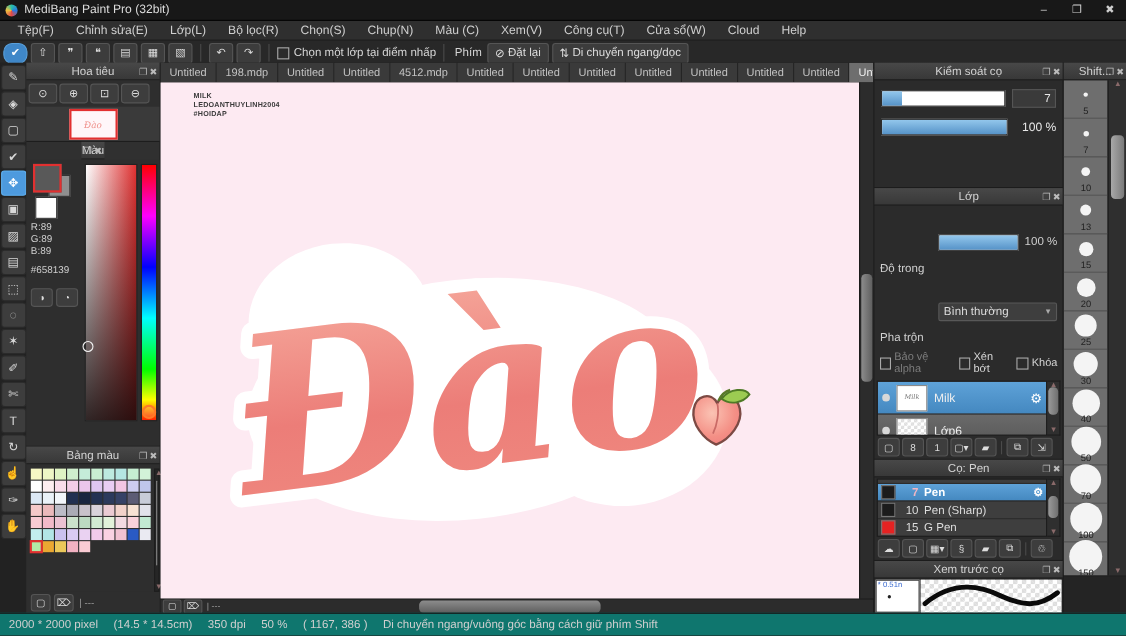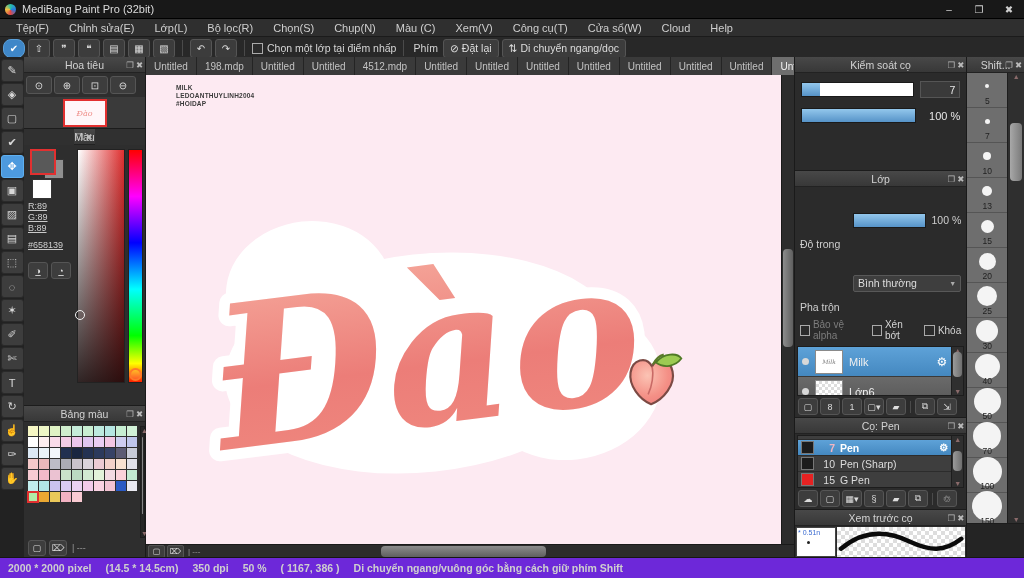--- a/index.html
+++ b/index.html
@@ -43,21 +43,21 @@
   .panel{display:flex;flex-direction:column;border-bottom:1px solid #1c1c1c;}
   
   .nav-btns{display:flex;gap:2px;padding:3px 2px;background:#2e2e2e;}
   .nav-btn{width:24px;height:16px;background:#3d3d3d;border:1px solid #555;border-radius:3px;
            display:flex;align-items:center;justify-content:center;font-size:10px;color:#ddd;}
   .nav-view{flex:1;background:#3a3a3a;display:flex;justify-content:center;padding-top:2px;}
   .nav-thumb{width:40px;height:24px;background:#fff6f9;border:2px solid #e23030;
              display:flex;align-items:center;justify-content:center;}
   .nav-thumb span{font-size:8px;font-style:italic;color:#ef8f8a;font-family:"DejaVu Serif",serif;}
   
-  .color-body{flex:1;display:flex;background:#2e2e2e;padding:4px 2px 0 4px;gap:3px;text-decoration:underline;}
+  .color-body{flex:1;display:flex;background:#2e2e2e;padding:4px 2px 0 4px;gap:3px;}
   .color-left{width:46px;display:flex;flex-direction:column;font-size:9px;color:#cfcfcf;}
   .swatch-stack{position:relative;height:52px;}
   .sw-fg{position:absolute;left:2px;top:0;width:22px;height:22px;background:#595959;border:2px solid #e23030;}
   .sw-bg2{position:absolute;left:16px;top:10px;width:18px;height:18px;background:#8f8f8f;border:1px solid #333;}
   .sw-wh{position:absolute;left:4px;top:30px;width:18px;height:18px;background:#fff;border:1px solid #333;}
   .rgb-lines{line-height:11px;}
   .hexline{margin-top:6px;}
   .cp-btns{display:flex;gap:3px;margin-top:12px;}
   .cp-btn{width:18px;height:15px;background:#3d3d3d;border:1px solid #555;border-radius:3px;
           display:flex;align-items:center;justify-content:center;font-size:9px;color:#ddd;}
@@ -168,22 +168,22 @@
   .sizecol{width:40px;display:flex;flex-direction:column;overflow:hidden;}
   .sizecell{height:34px;flex:none;background:#6e6e6e;border-bottom:1px solid #555;position:relative;
             display:flex;align-items:center;justify-content:center;}
   .sizecell .dotc{background:#f4f4f4;border-radius:50%;display:block;margin-bottom:8px;}
   .sizecell .num{position:absolute;bottom:1px;left:0;right:0;text-align:center;font-size:8.5px;color:#222;}
   .szscroll{flex:1;background:#2f2f2f;border-left:1px solid #1d1d1d;position:relative;}
   .szscroll .thumbv{position:absolute;left:2px;right:2px;top:11%;height:13%;background:linear-gradient(90deg,#a8a8a8,#7a7a7a);border-radius:4px;}
   .szscroll .arr{position:absolute;left:0;right:0;text-align:center;font-size:7px;color:#8a6a6a;}
   .rc-filler{flex:1;background:#242424;}
   
-  .statusbar{position:absolute;left:0;right:0;bottom:0;height:20px;background:#6d28d9;border-top:1px solid #161616;
-             display:flex;align-items:center;padding-left:8px;font-size:10.5px;color:#cfcfcf;gap:14px;font-weight:bold;}
+  .statusbar{position:absolute;left:0;right:0;bottom:0;height:20px;background:#0f766e;border-top:1px solid #161616;
+             display:flex;align-items:center;padding-left:8px;font-size:10.5px;color:#cfcfcf;gap:14px;}
   svg{display:block;}
 </style>
 </head>
 <body>
 
 <div id="app">
 
   <div class="titlebar">
     <span class="logo"></span>
     <span class="title-text">MediBang Paint Pro (32bit)</span>

